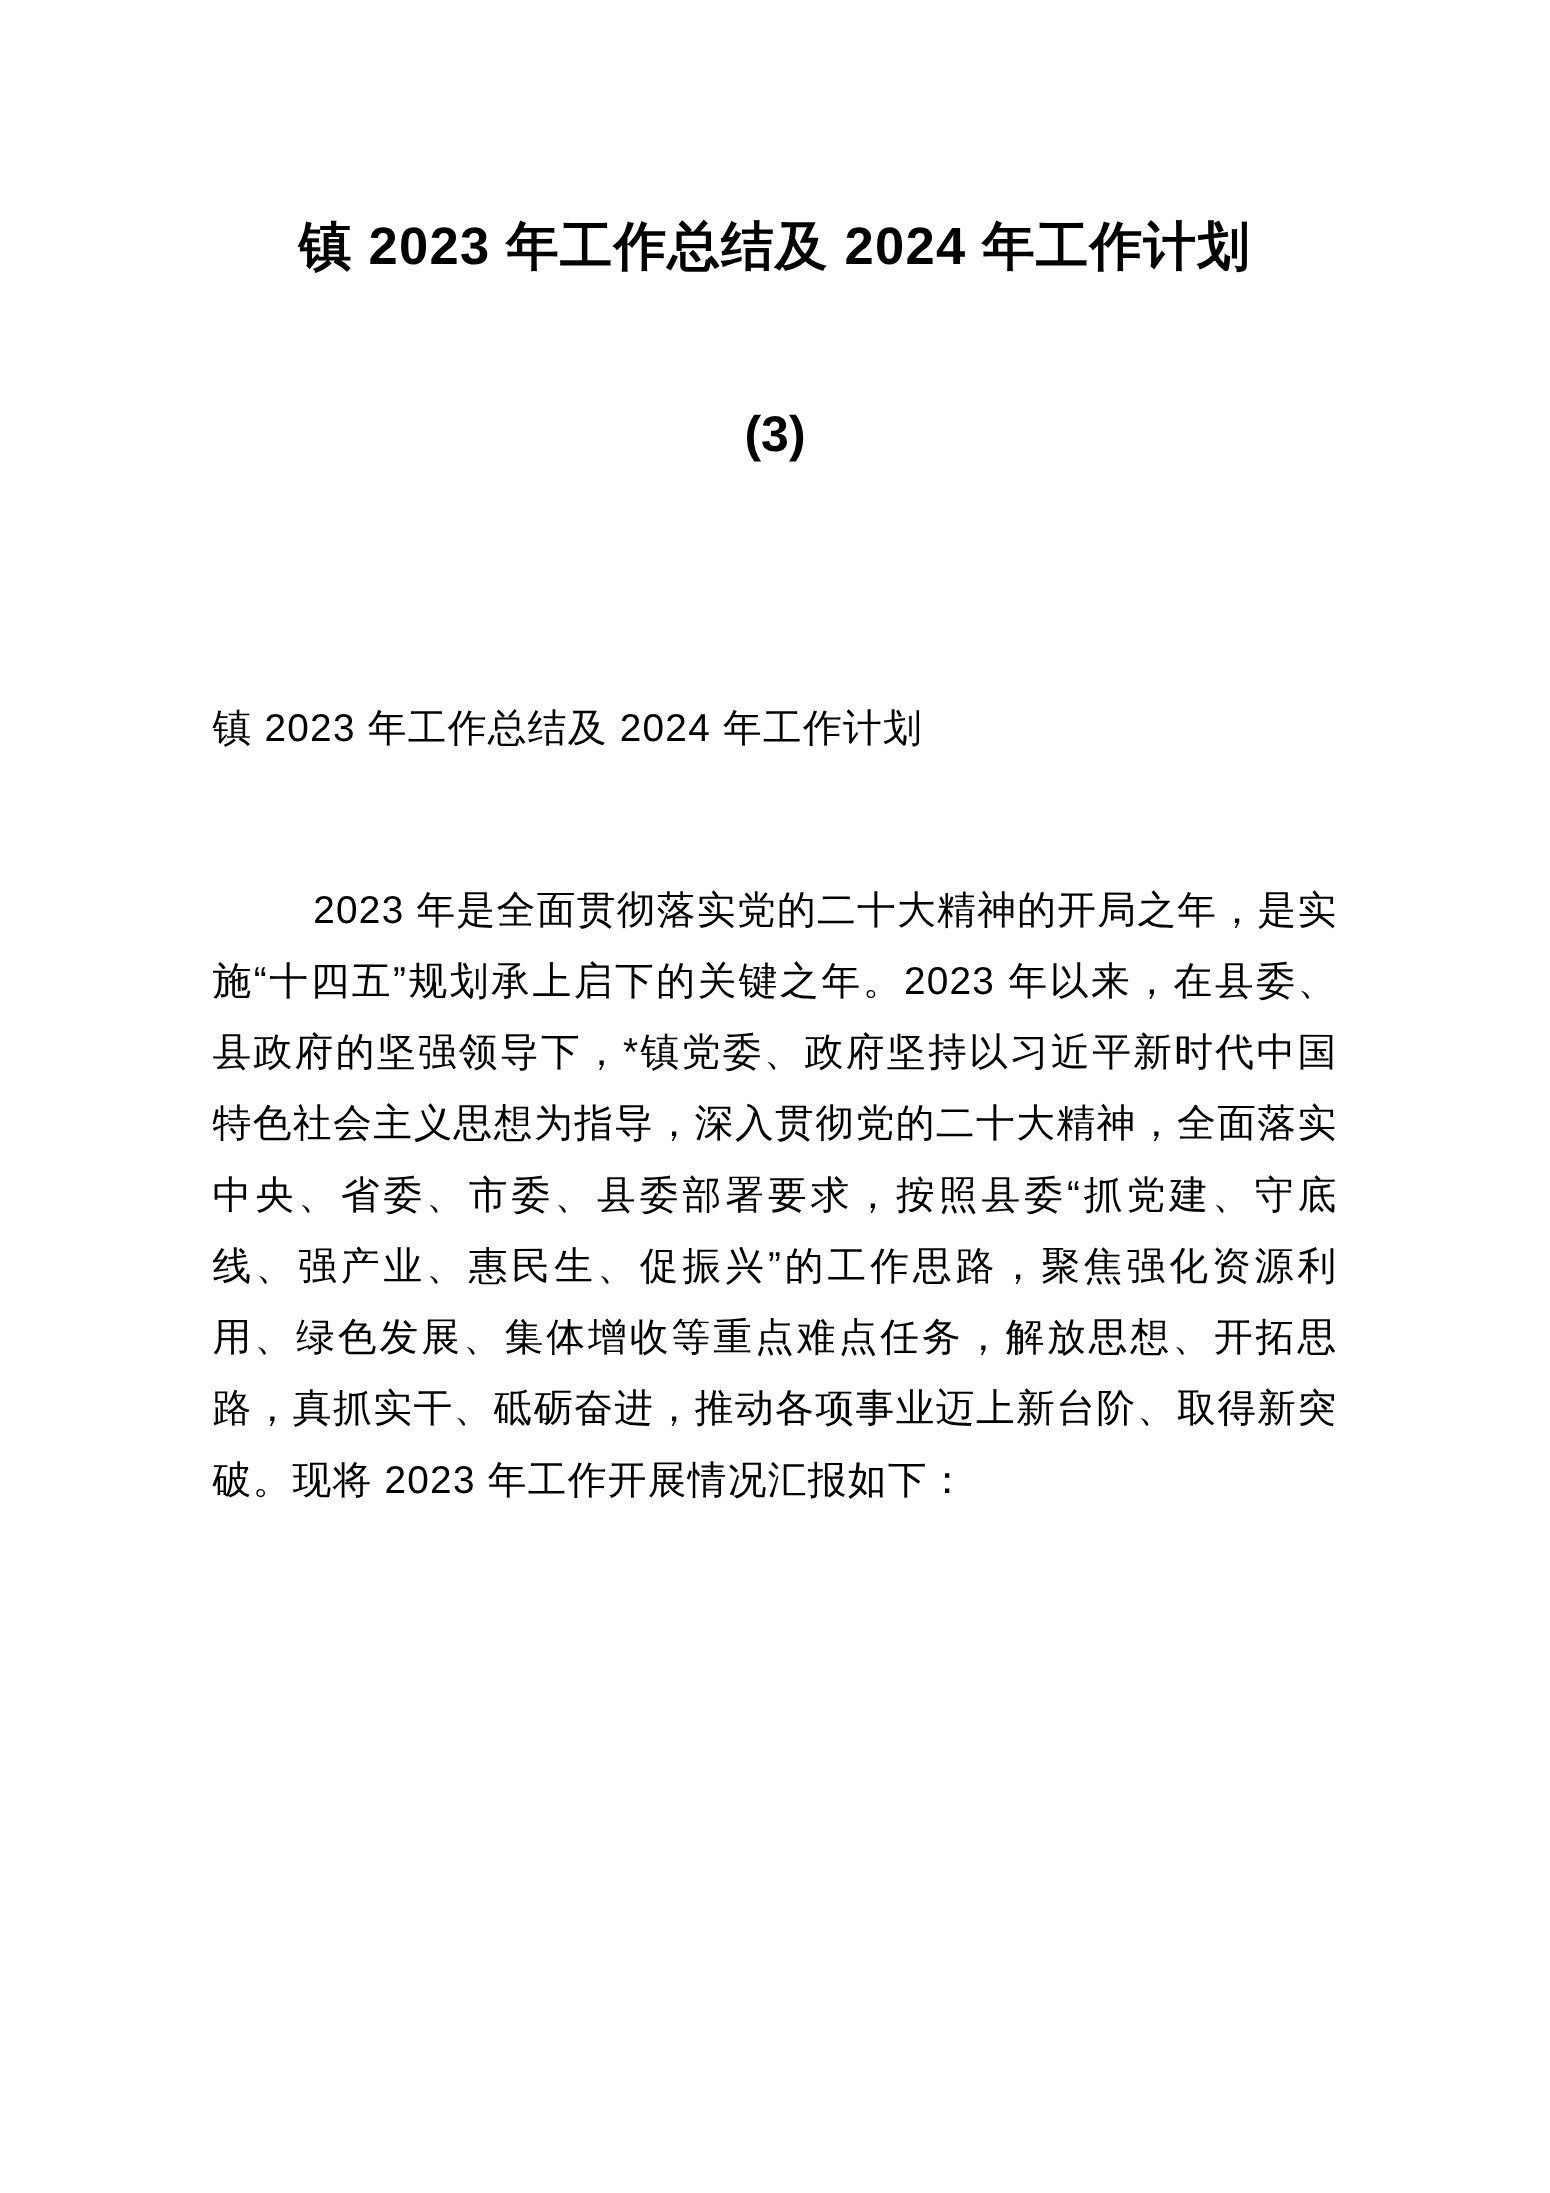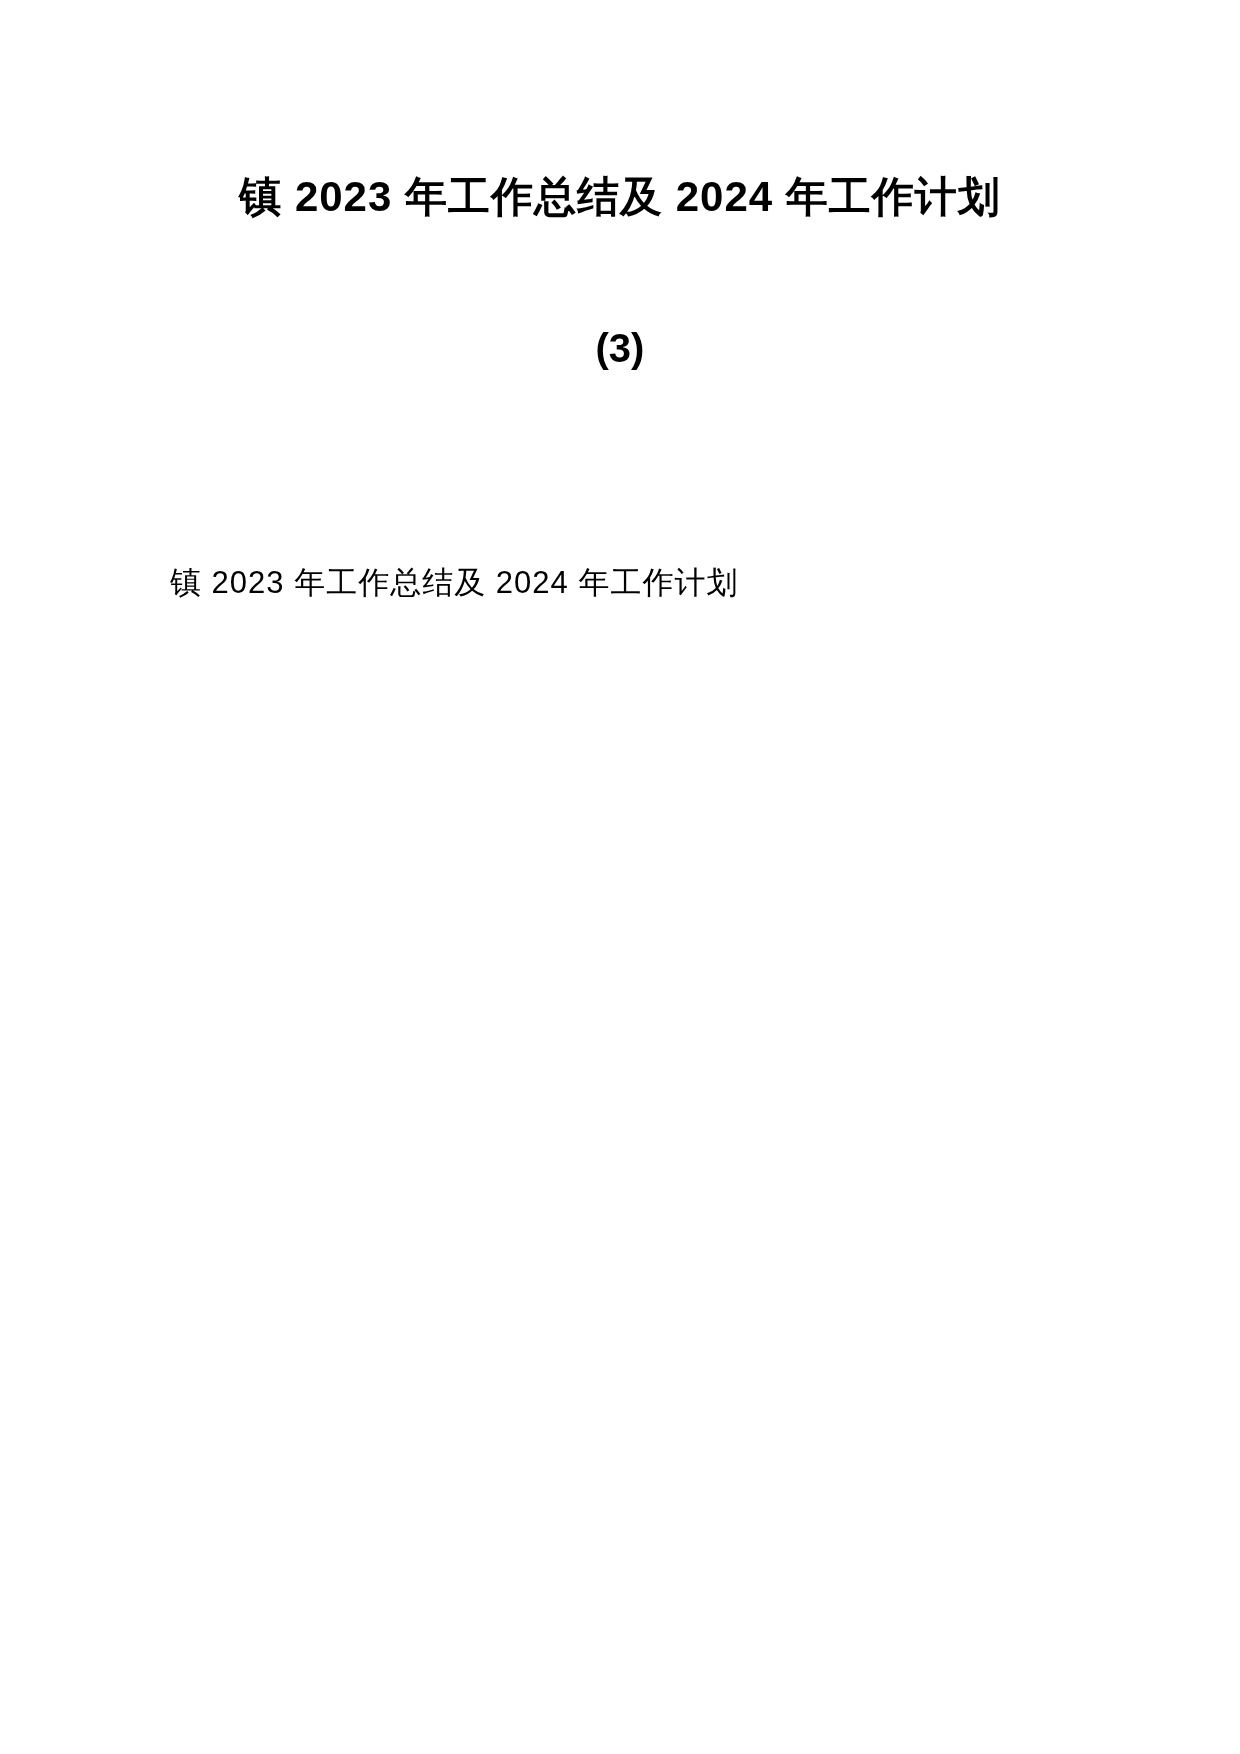--- a/index.html
+++ b/index.html
@@ -64,15 +64,16 @@
 <body>
 
 <div class="page">
 
   <h1 class="doc-title">镇 2023 年工作总结及 2024 年工作计划</h1>
 
   <h2 class="doc-subtitle">(3)</h2>
 
   <p class="body-heading">镇 2023 年工作总结及 2024 年工作计划</p>
 
+  <p class="paragraph indent-2em">2023 年是全面贯彻落实党的二十大精神的开局之年，是实施“十四五”规划承上启下的关键之年。2023 年以来，在县委、县政府的坚强领导下，*镇党委、政府坚持以习近平新时代中国特色社会主义思想为指导，深入贯彻党的二十大精神，全面落实中央、省委、市委、县委部署要求，按照县委“抓党建、守底线、强产业、惠民生、促振兴”的工作思路，聚焦强化资源利用、绿色发展、集体增收等重点难点任务，解放思想、开拓思路，真抓实干、砥砺奋进，推动各项事业迈上新台阶、取得新突破。现将 2023 年工作开展情况汇报如下：</p>
 
 
 </div>
 
 </body></html>

